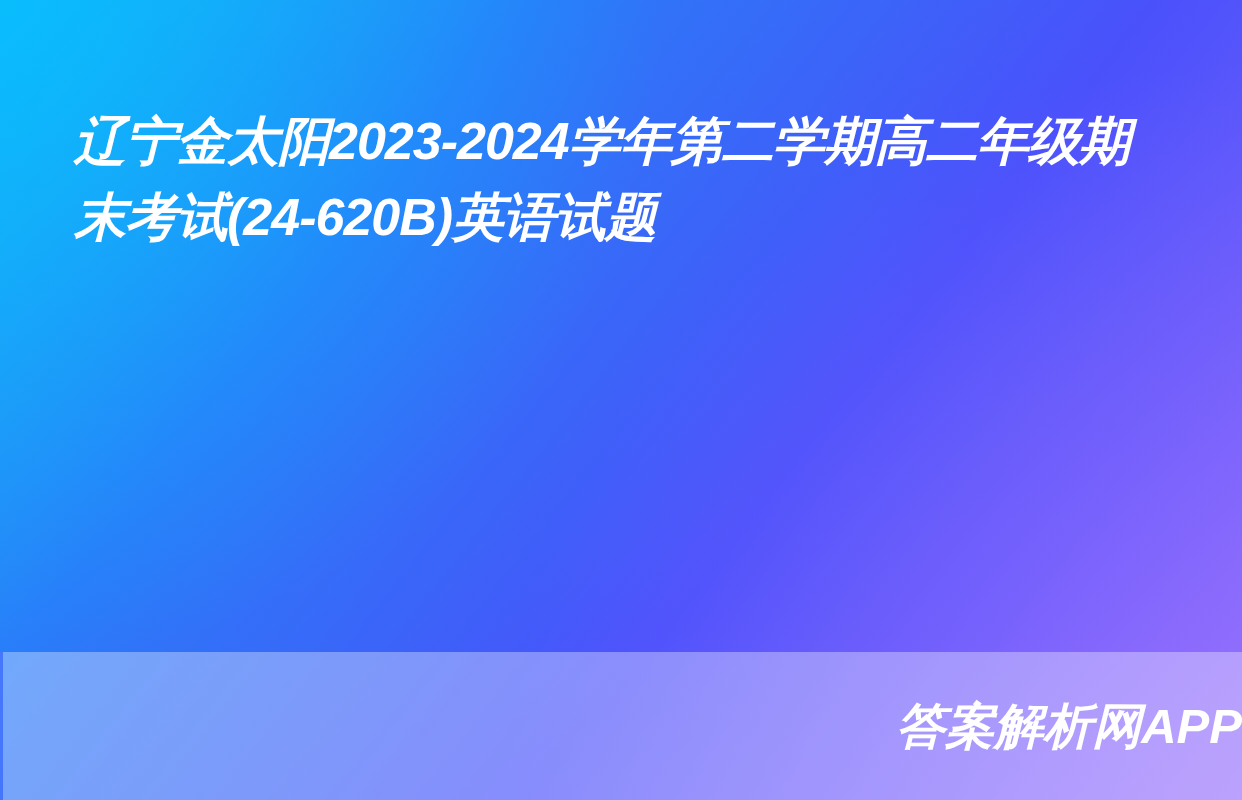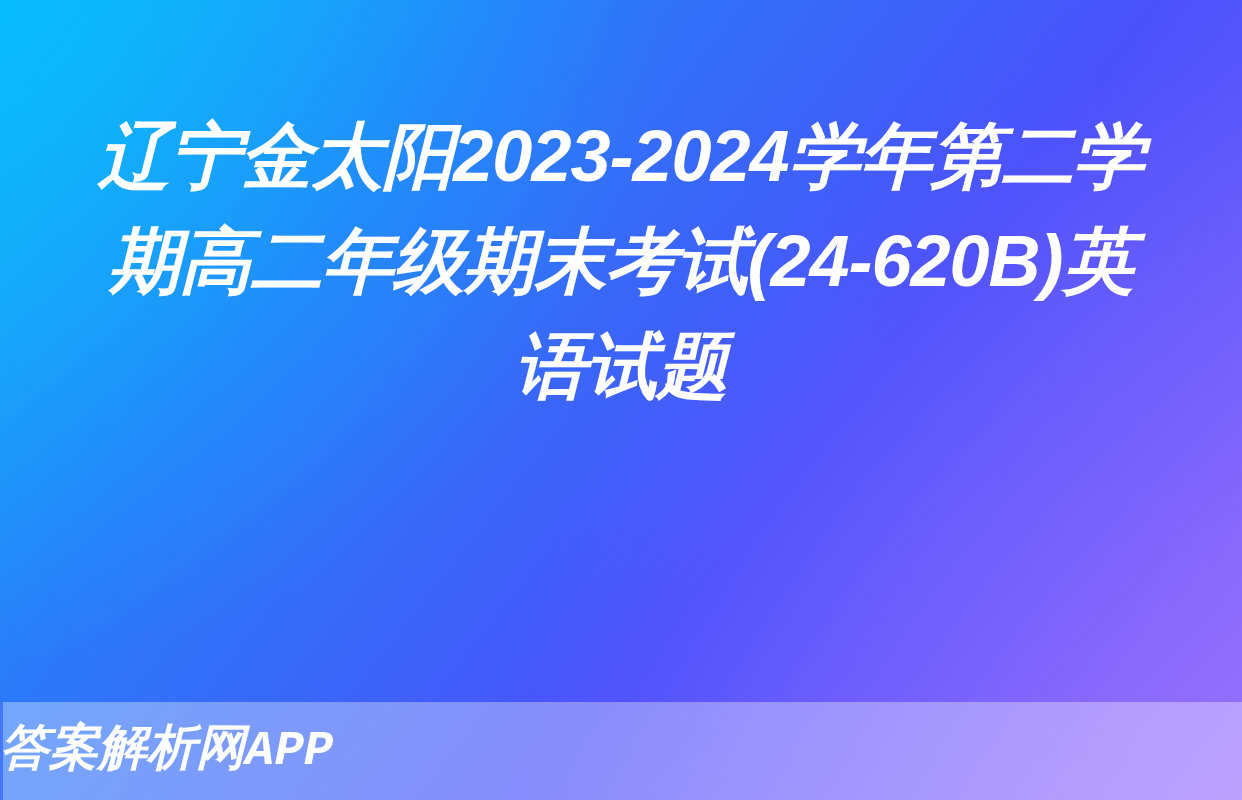--- a/index.html
+++ b/index.html
@@ -45,42 +45,41 @@
     right: 0;
     top: 104px;
     padding: 0 74px;
     box-sizing: border-box;
     z-index: 3;
     text-align: center;
   }
 
   .title-text {
     color: #ffffff;
-    font-size: 72px;
+    font-size: 52px;
     line-height: 1.46;
     font-weight: 700;
     font-style: italic;
     letter-spacing: -1px;
     word-break: break-all;
-    text-align: center;
+    text-align: left;
   }
 
   
   .watermark-band {
     position: absolute;
     left: 0;
     right: 0;
     bottom: 0;
-    height: 98px;
+    height: 148px;
     background: rgba(255, 255, 255, 0.34);
     z-index: 4;
     display: flex;
     align-items: center;
-    justify-content: flex-start;
-    font-family: Liberation Mono, monospace;
+    justify-content: flex-end;
   }
 
   .watermark-edge {
     position: absolute;
     left: 0;
     top: 0;
     bottom: 0;
     width: 3px;
     background: rgba(60, 110, 250, 0.85);
     z-index: 5;

